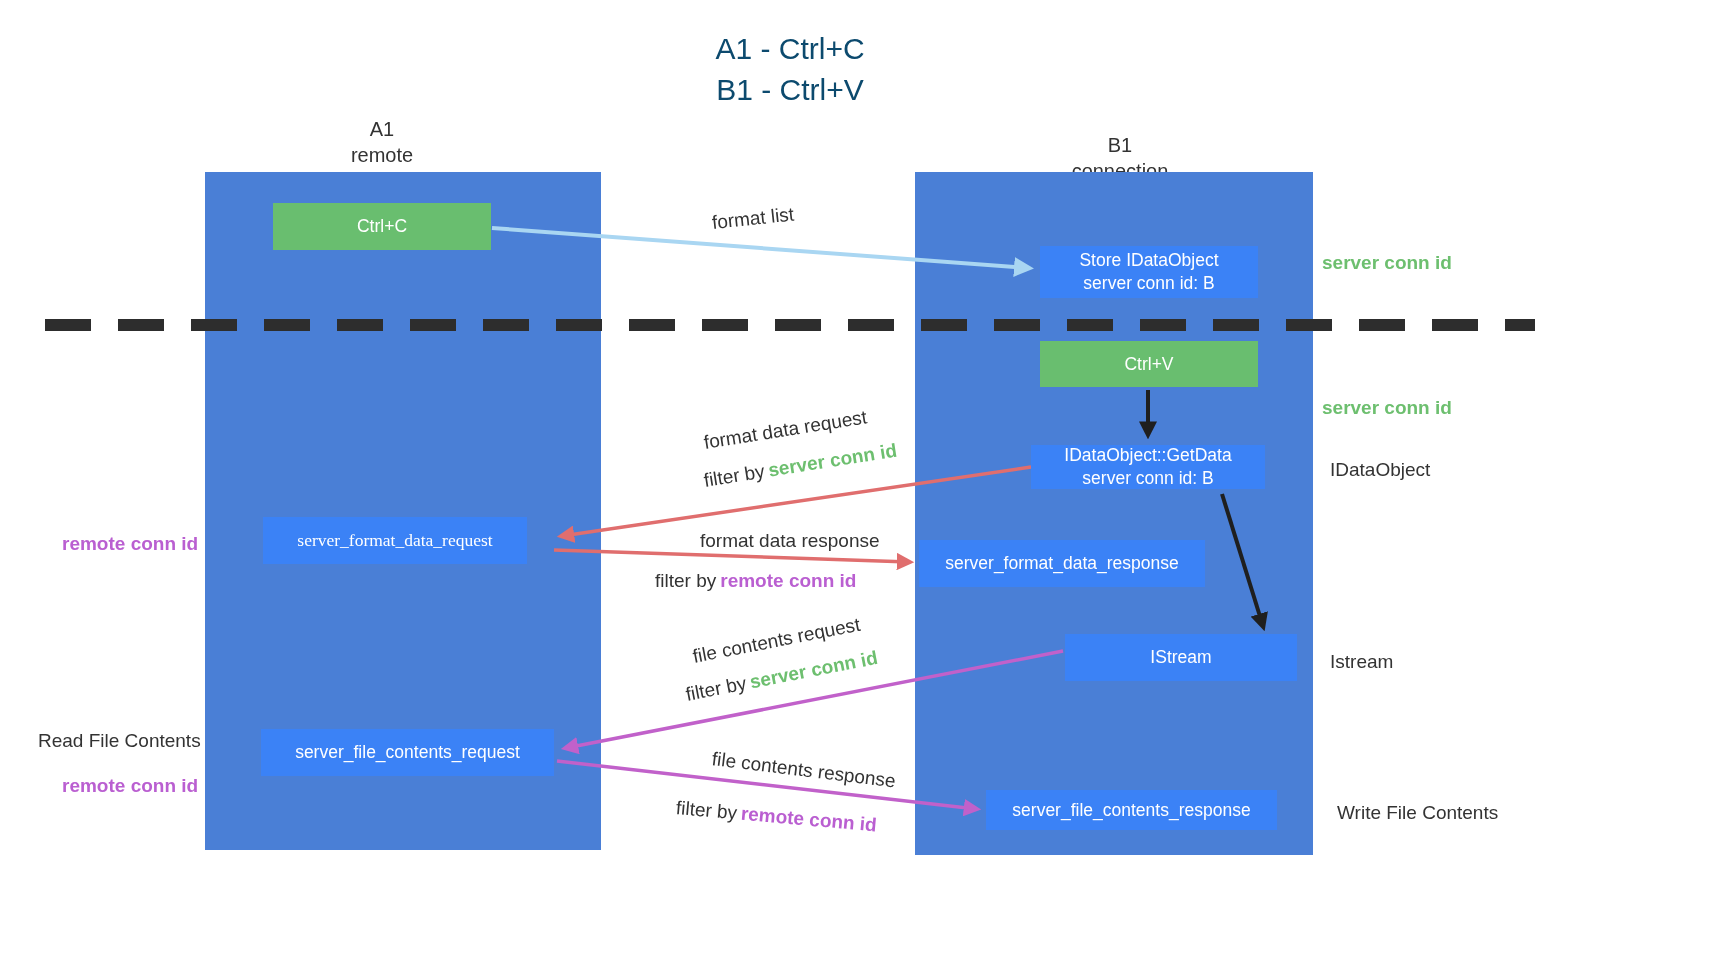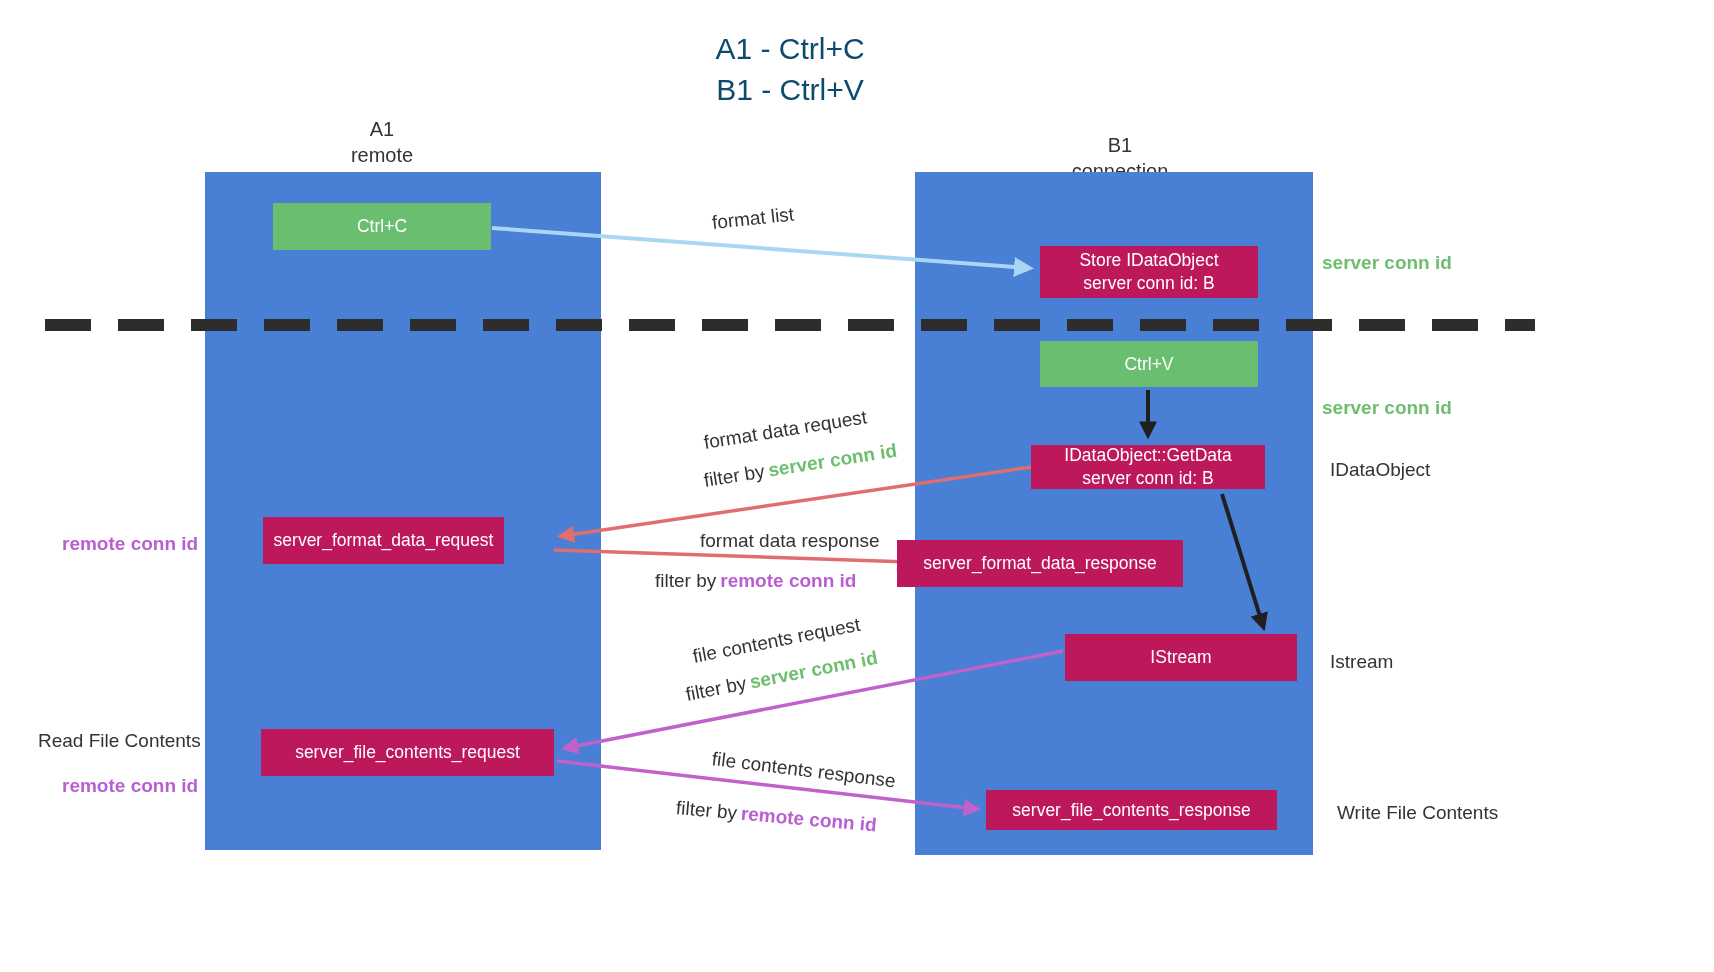--- a/index.html
+++ b/index.html
@@ -53,28 +53,28 @@
     position: absolute;
     display: flex;
     flex-direction: column;
     align-items: center;
     justify-content: center;
     color: #ffffff;
     font-size: 17.5px;
     line-height: 1.3;
   }
   .node.green  { background: #69BE6F; }
-  .node.orange { background: #be185d; }
+  .node.orange { background: #3b82f6; }
 
   .node.ctrl-c   { left: 273px;  top: 203px; width: 218px; height: 47px; }
   .node.store    { left: 1040px; top: 246px; width: 218px; height: 52px; }
   .node.ctrl-v   { left: 1040px; top: 341px; width: 218px; height: 46px; }
   .node.getdata  { left: 1031px; top: 445px; width: 234px; height: 44px; }
-  .node.sfdreq   { left: 263px;  top: 517px; width: 241px; height: 47px; }
-  .node.sfdresp  { left: 897px;  top: 540px; width: 286px; height: 47px; }
+  .node.sfdreq   { left: 263px;  top: 517px; width: 264px; height: 47px; font-family: Liberation Serif, serif; }
+  .node.sfdresp  { left: 919px;  top: 540px; width: 286px; height: 47px; }
   .node.istream  { left: 1065px; top: 634px; width: 232px; height: 47px; }
   .node.sfcreq   { left: 261px;  top: 729px; width: 293px; height: 47px; }
   .node.sfcresp  { left: 986px;  top: 790px; width: 291px; height: 40px; }
 
   .label {
     position: absolute;
     font-size: 19px;
     color: #333;
     white-space: nowrap;
     transform-origin: left center;

